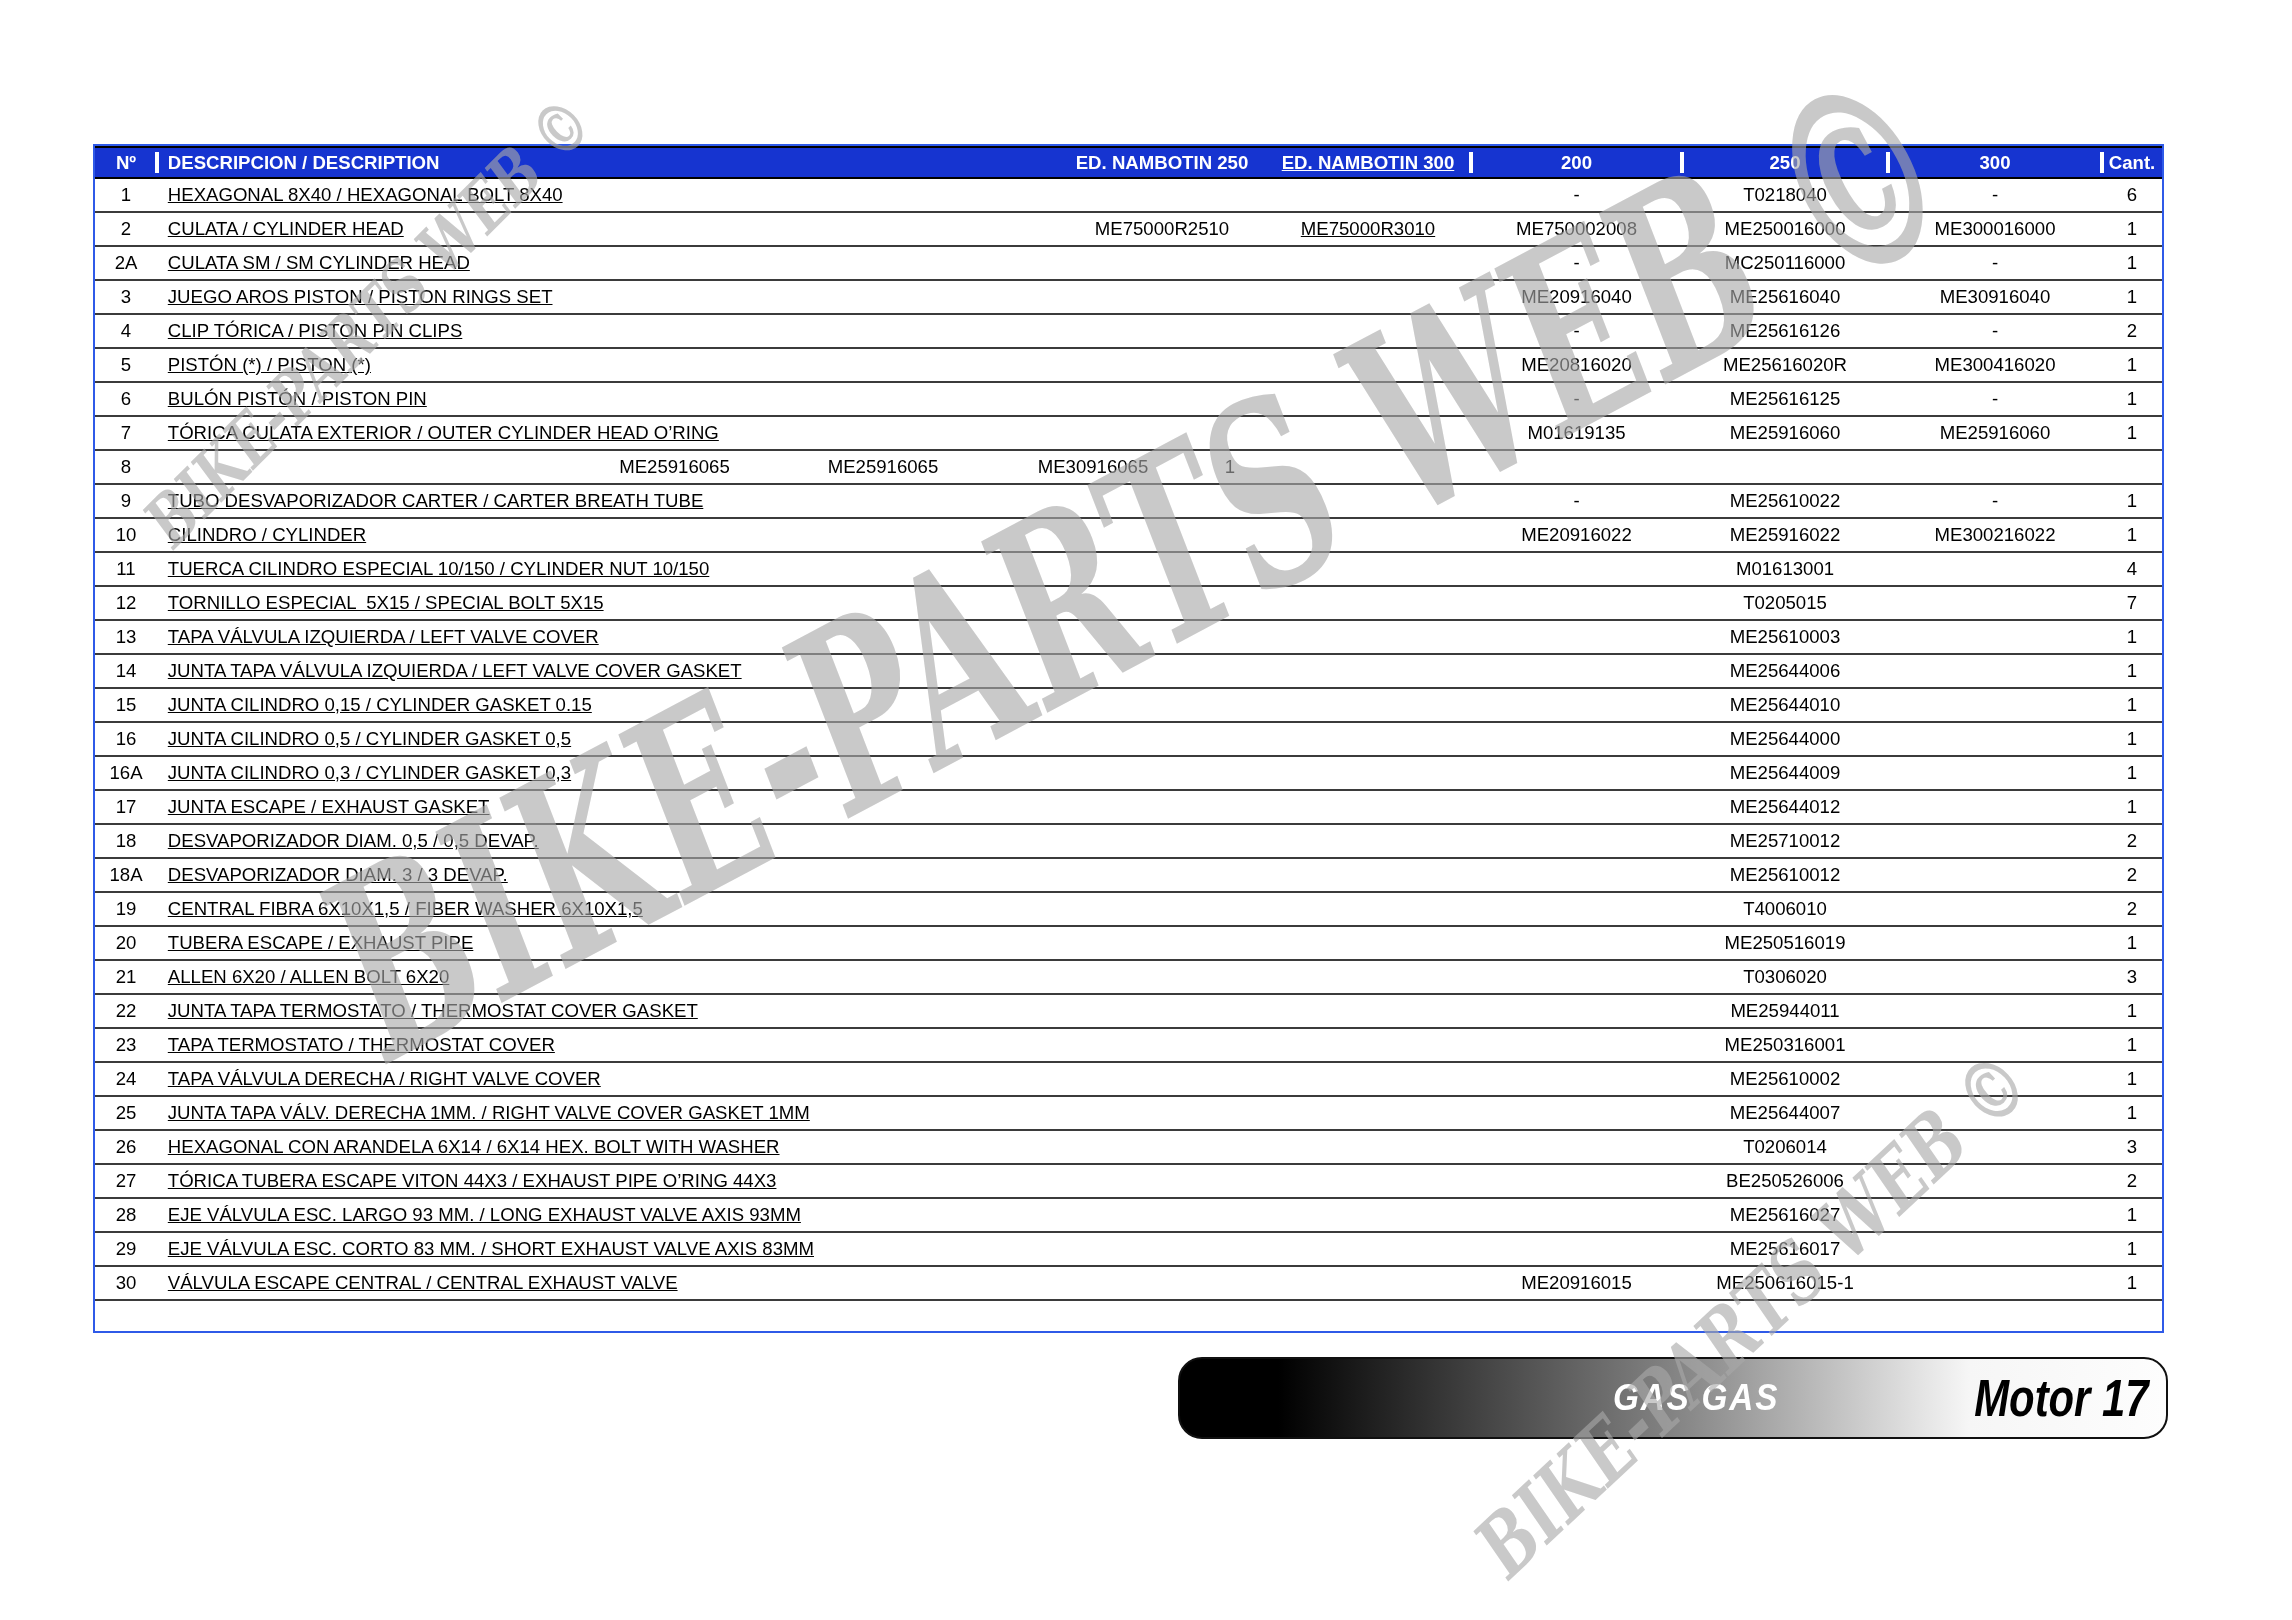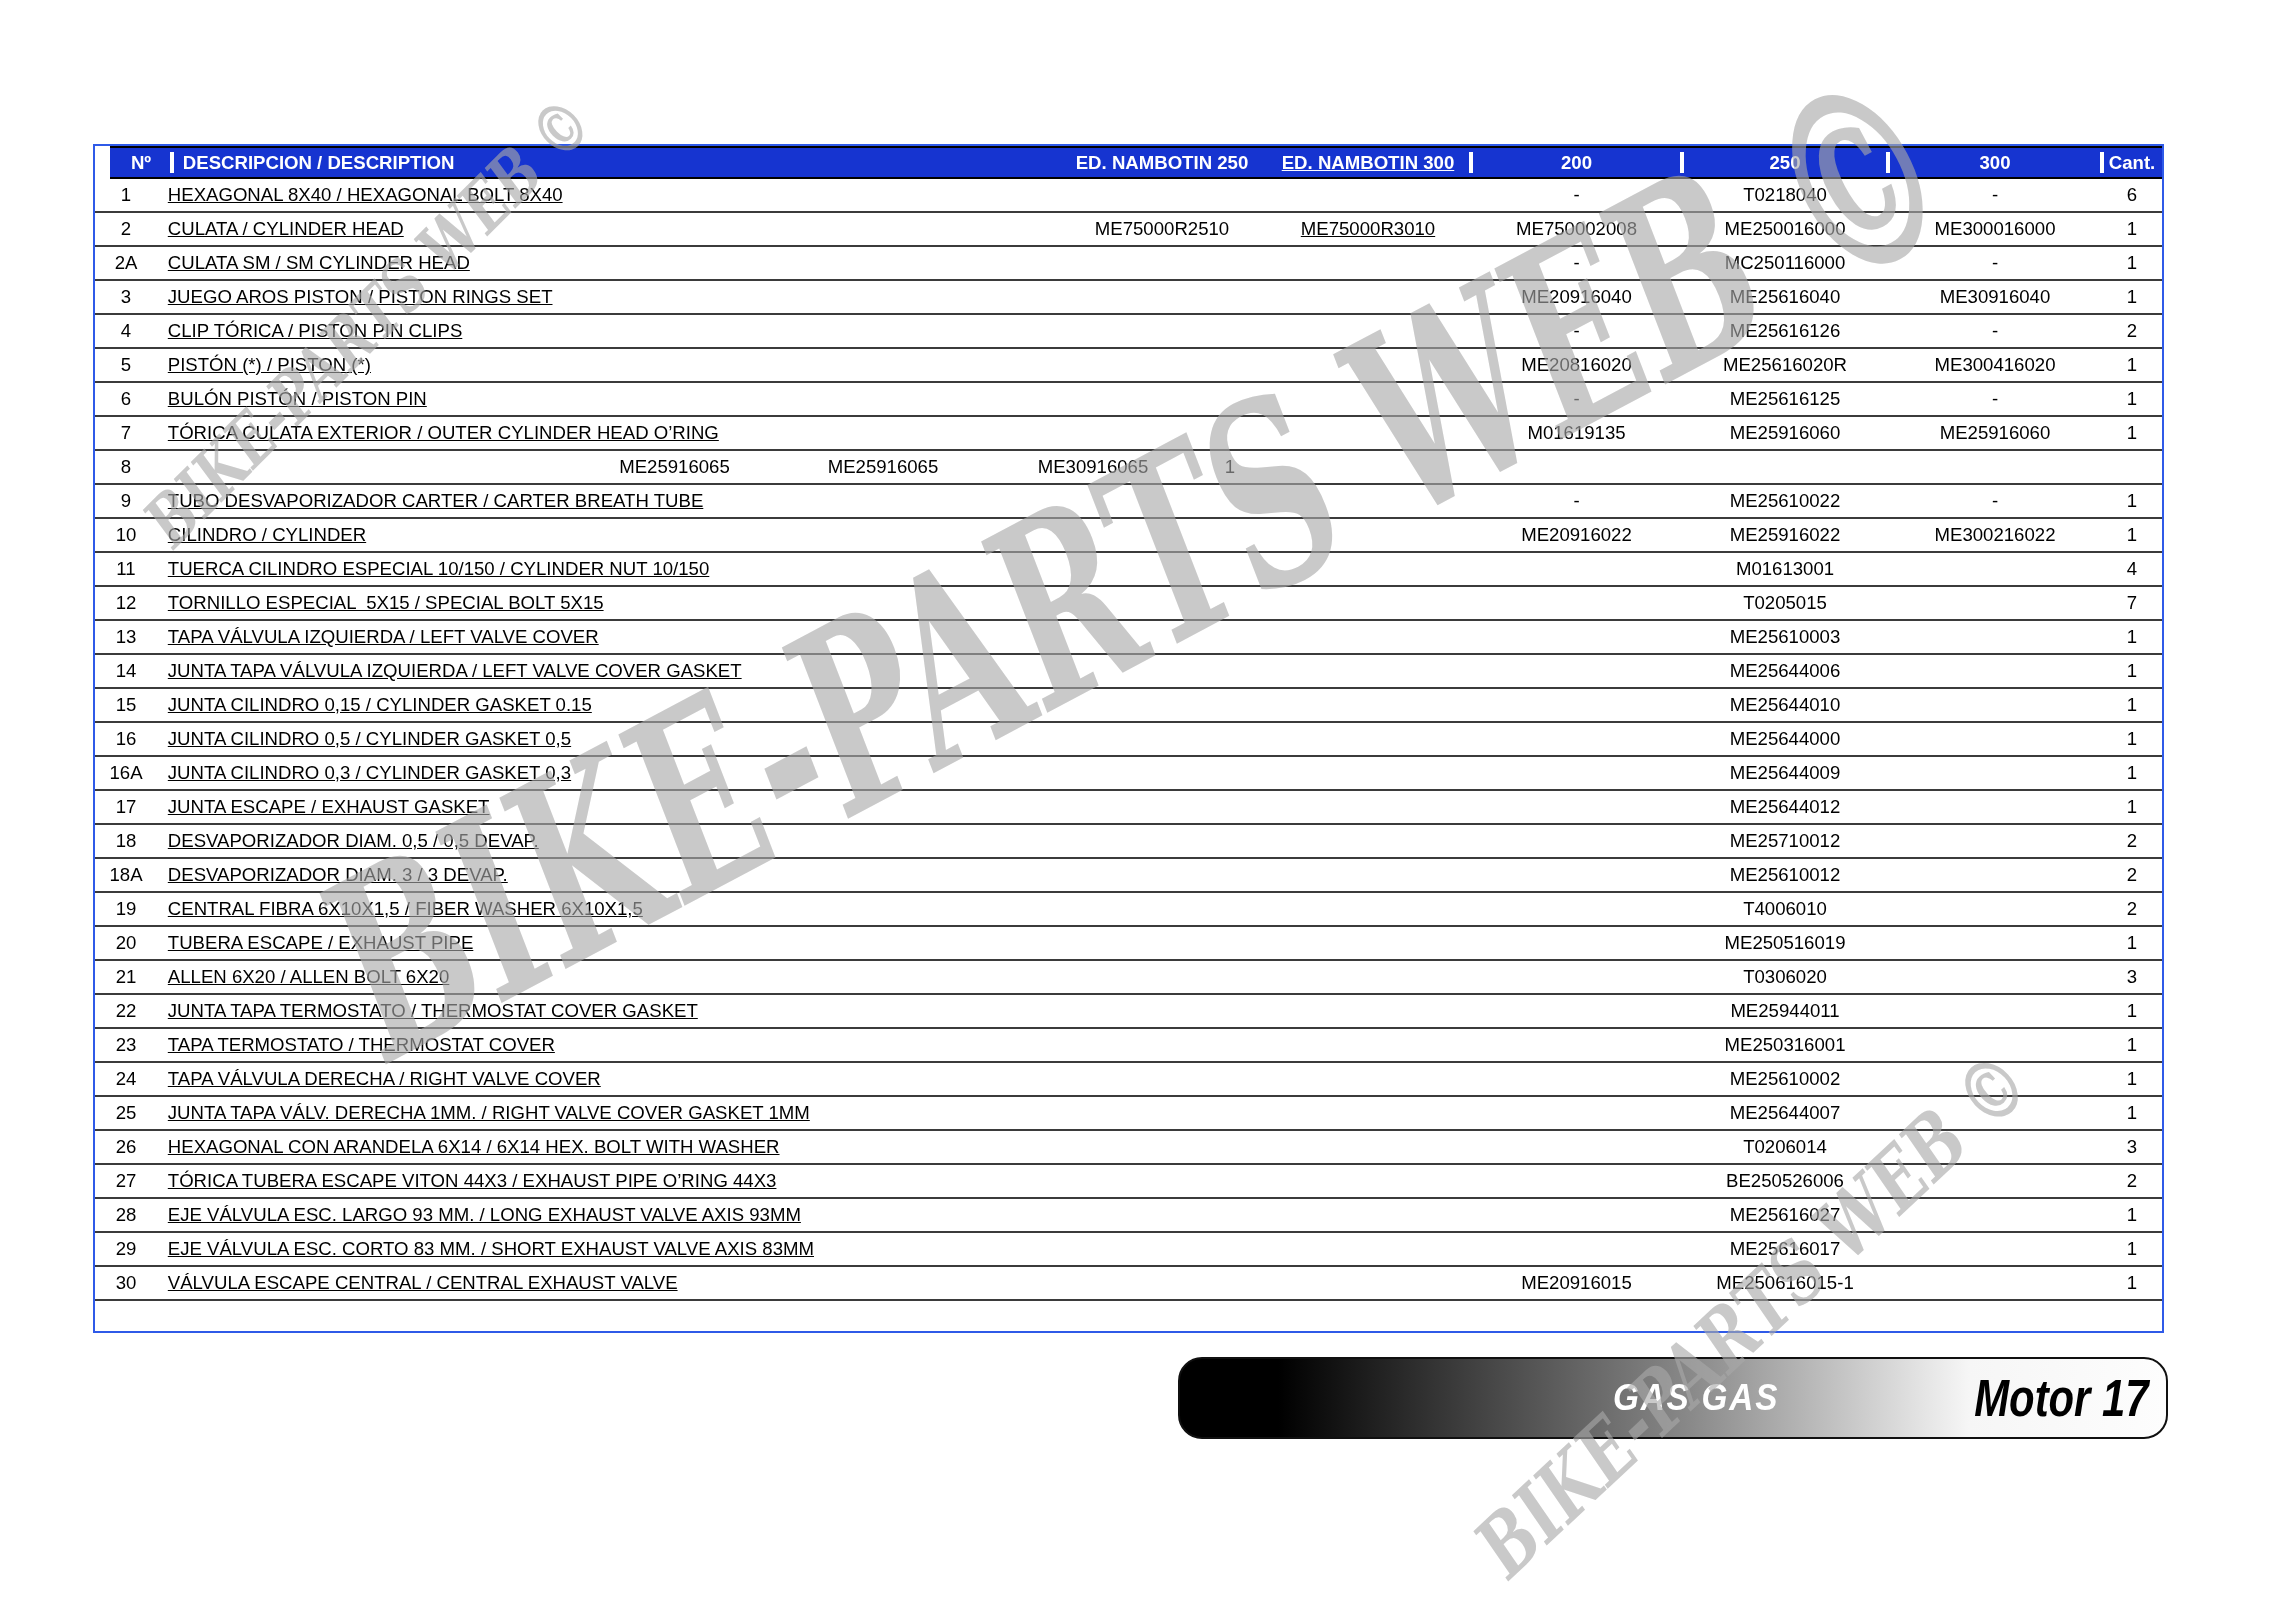--- a/index.html
+++ b/index.html
@@ -12,21 +12,21 @@
 
   
   .table-wrap{
     position:absolute;left:93px;top:144px;width:2071px;height:1189px;
     border:2.9px solid #2f5ae8;box-sizing:border-box;background:#fff;z-index:1;
   }
   .thead{
     display:flex;height:33px;box-sizing:border-box;
     background:#1634d0;
     border-top:2px solid #000;border-bottom:2px solid #000;
-    color:#fff;font-weight:bold;font-size:18.6px;margin-left:15px;
+    color:#fff;font-weight:bold;font-size:18.6px;
   }
   .th{
     position:relative;display:flex;align-items:center;justify-content:center;
     height:100%;box-sizing:border-box;white-space:pre;
   }
   .th.hdiv::before{
     content:"";position:absolute;left:-2px;top:3.9px;bottom:3.9px;width:3.9px;background:#fff;
   }
   .col-n{width:62px;}
   .col-desc{flex:1;justify-content:flex-start;padding-left:10.8px;}

